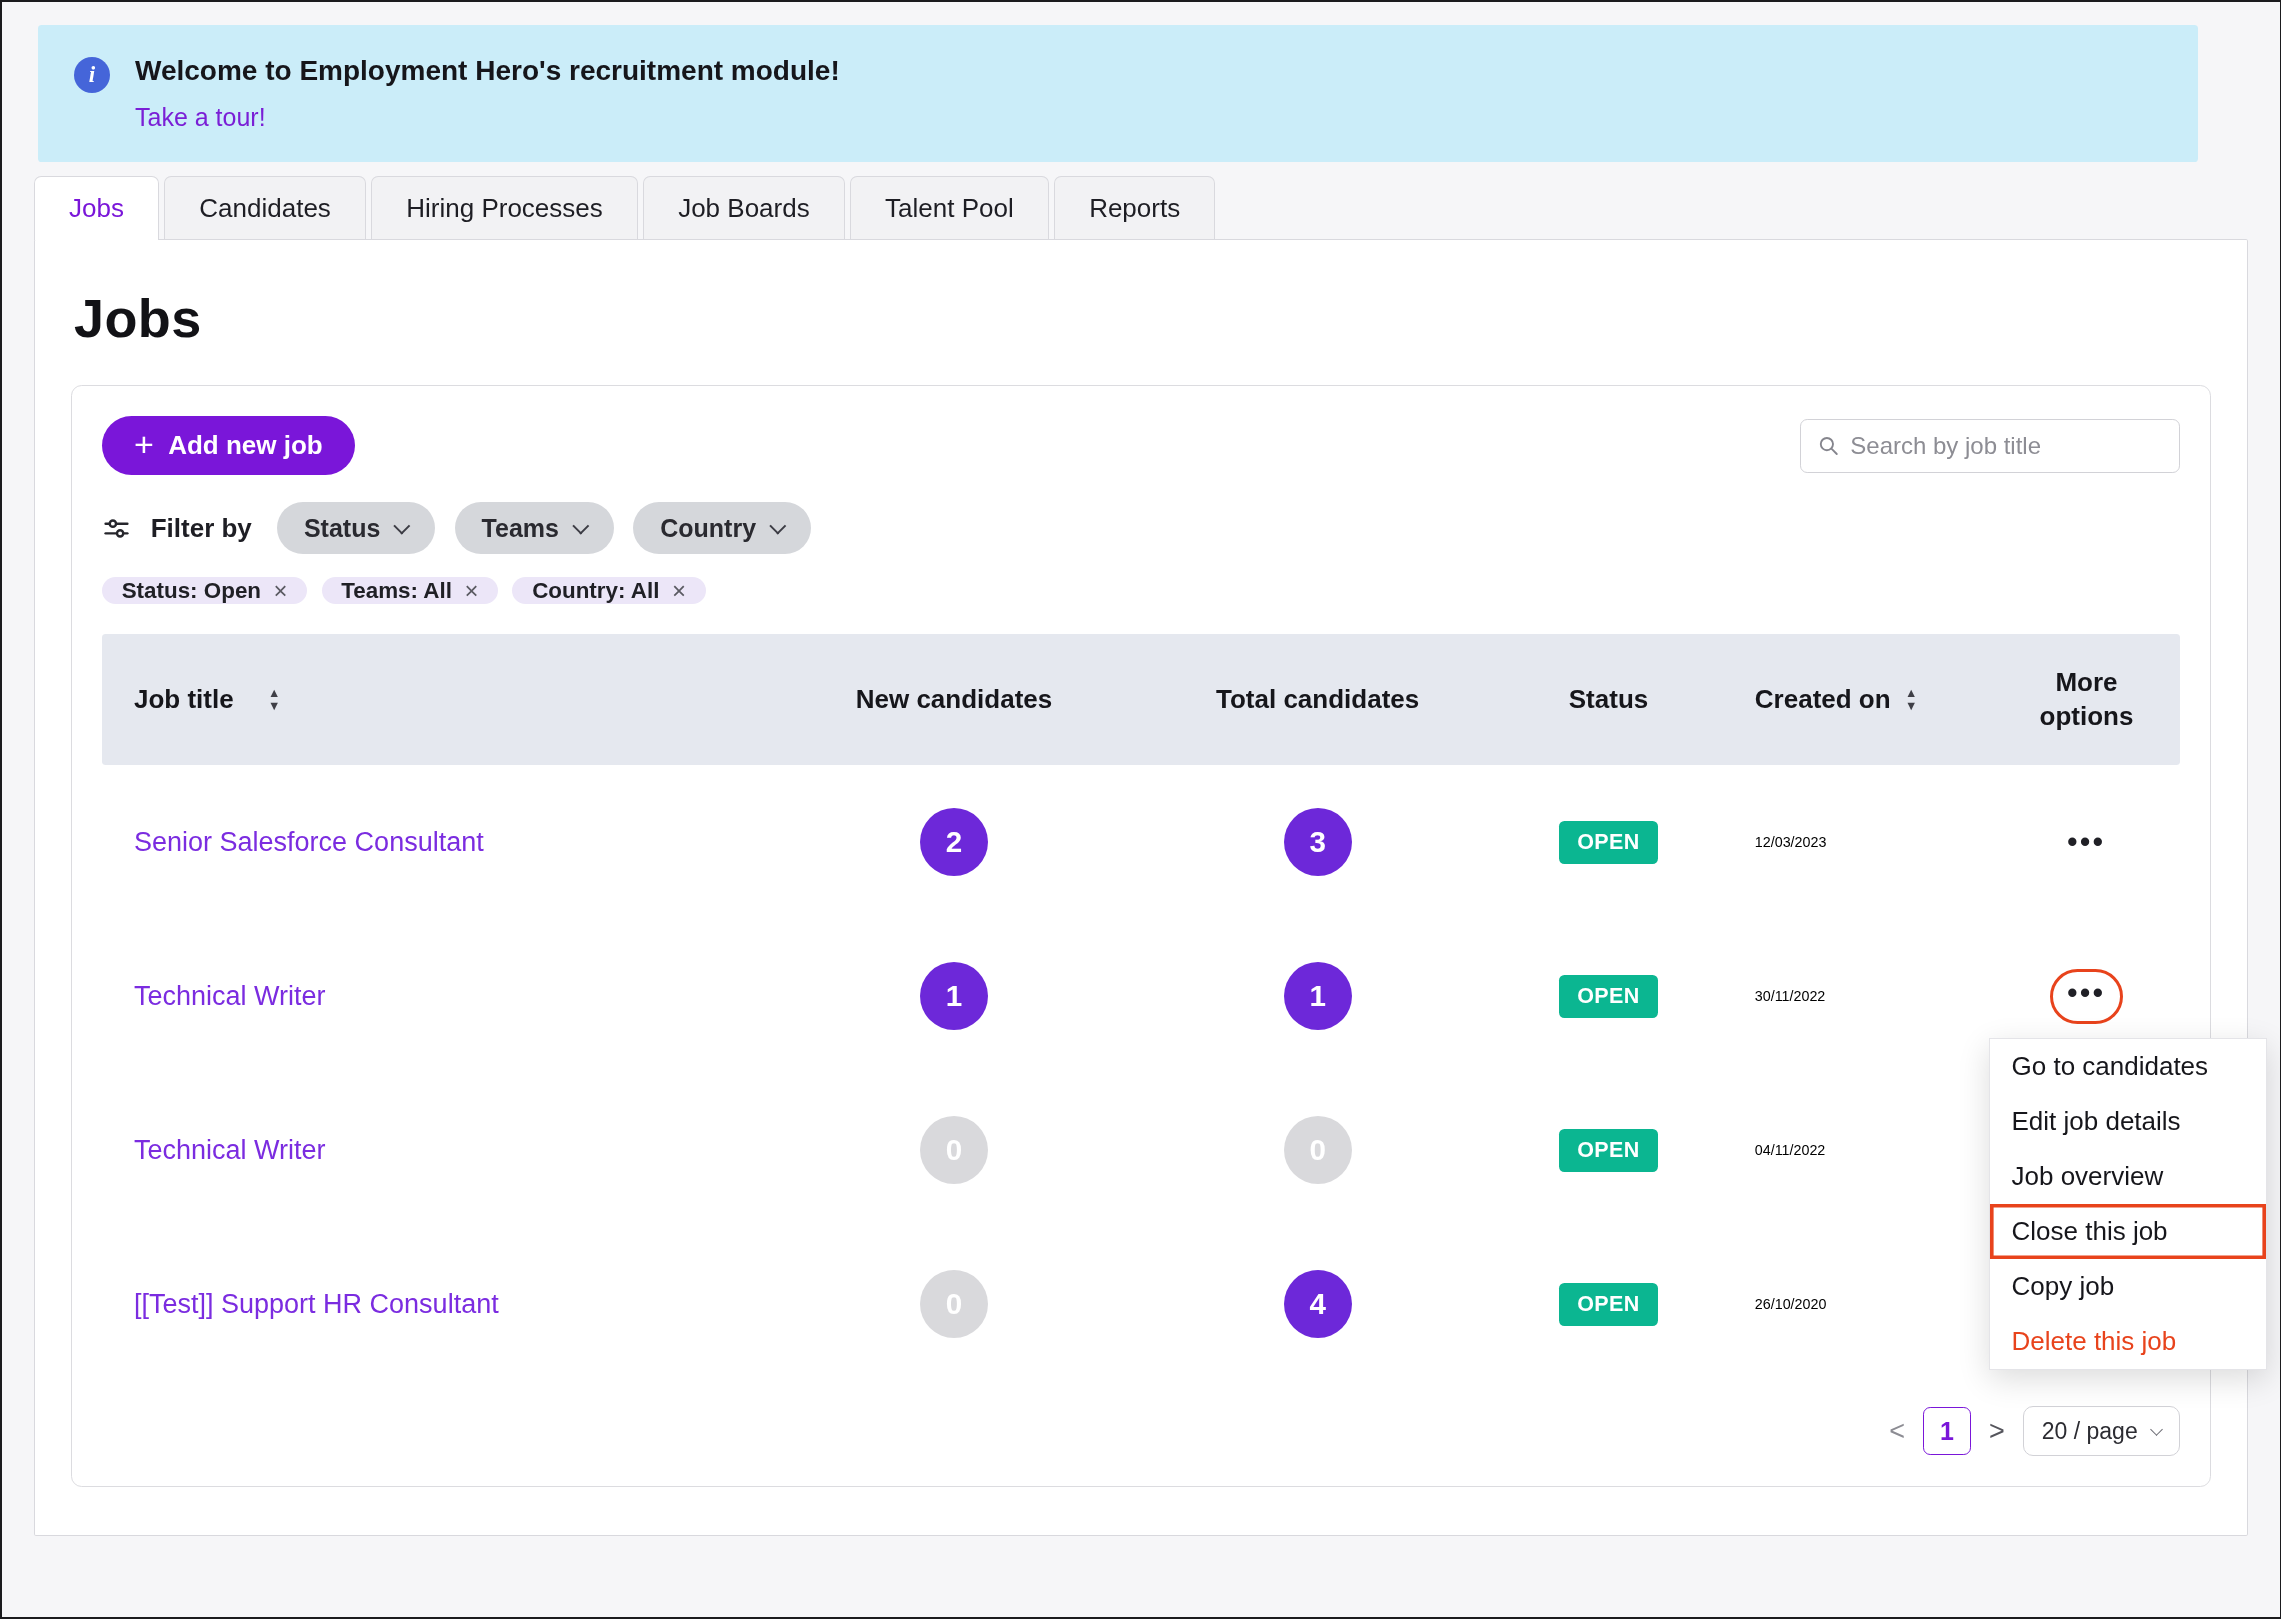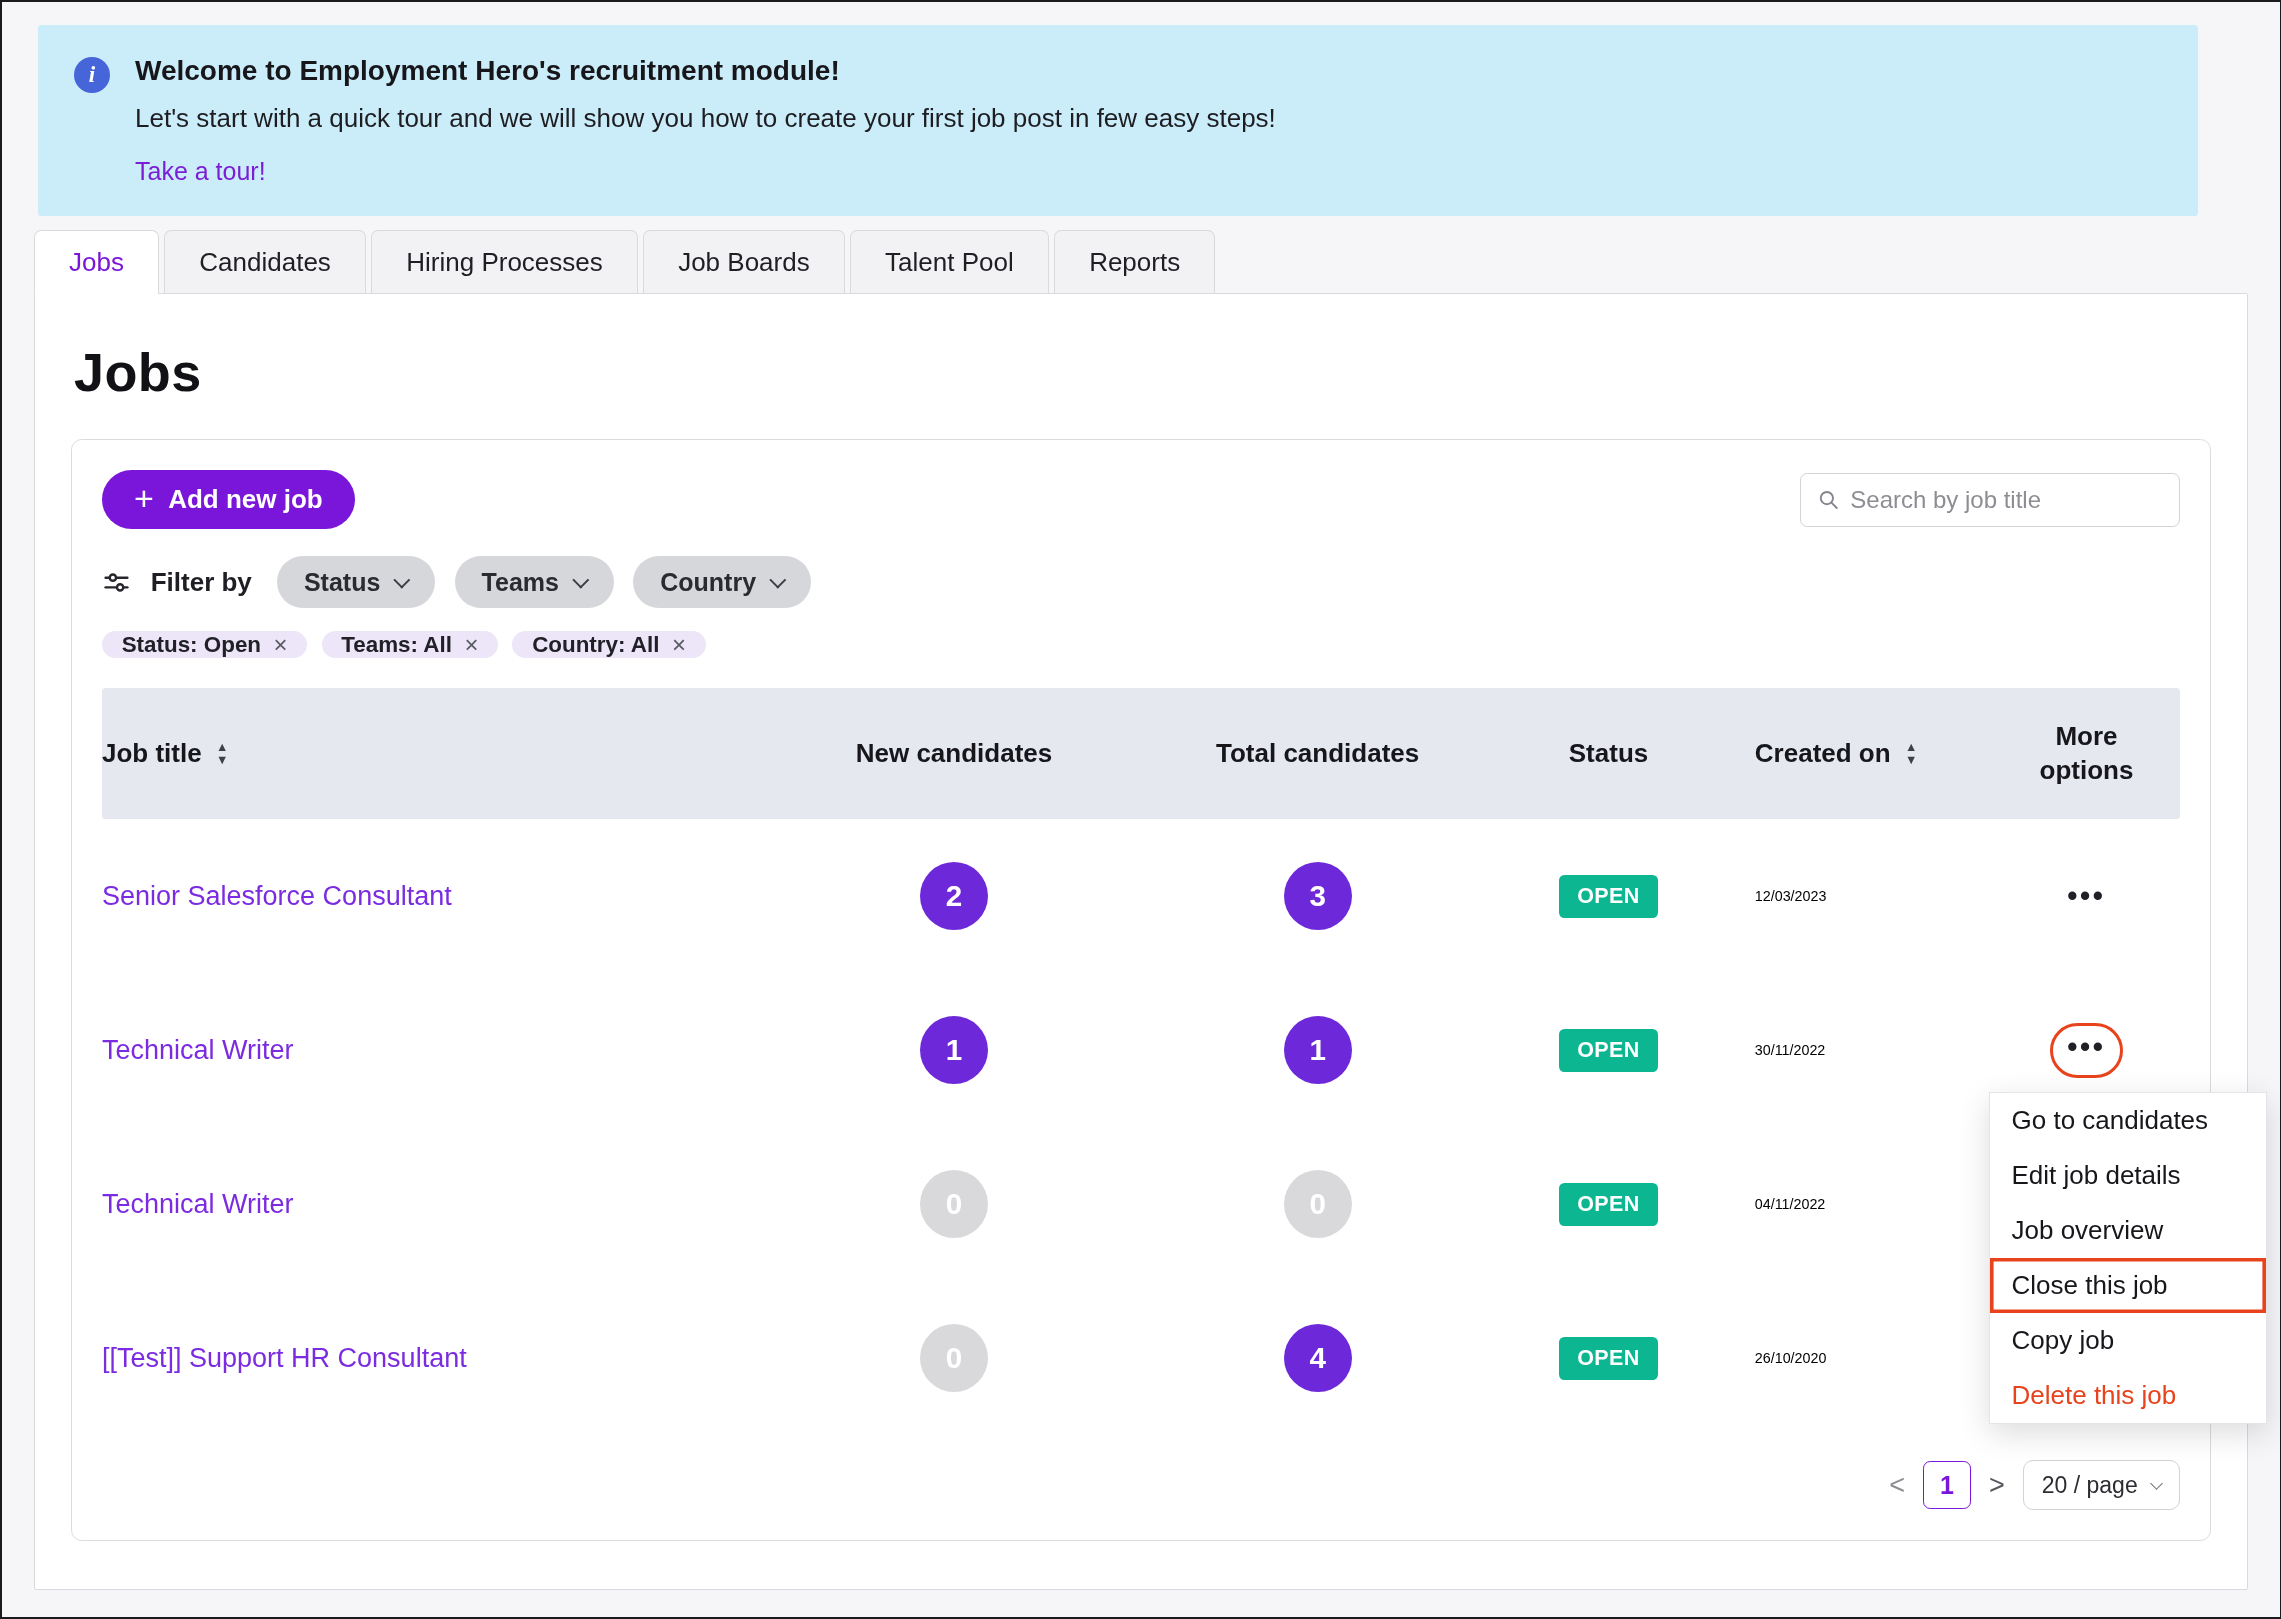--- a/index.html
+++ b/index.html
@@ -37,21 +37,21 @@
   .filter-pill { display:inline-flex; align-items:center; gap:16px; background:#d5d7db; border:none; height:52px; padding:0 27px; border-radius:26px; font-size:25px; font-weight:600; color:#2a2a30; cursor:pointer; font-family:inherit; }
   .chev { width:11.6px; height:11.6px; border-right:2.7px solid #3c3c44; border-bottom:2.7px solid #3c3c44; transform:rotate(45deg); margin-top:-5.4px; }
 
   .chip-row { display:flex; gap:14.3px; margin-top:23px; }
   .chip { display:inline-flex; align-items:center; gap:12.5px; background:#ece6f8; height:27px; padding:0 19.7px; border-radius:21.5px; font-size:22.4px; font-weight:700; color:#202026; }
   .chip .x { font-size:24px; font-weight:400; color:#5a5a62; cursor:pointer; line-height:1; }
 
   
   .thead, .trow { display:grid; grid-template-columns:32% 18% 17% 11% 13% 9%; align-items:center; }
   .thead { background:#e5e8ef; border-radius:3.6px; height:131px; margin-top:30px; font-size:26px; font-weight:700; color:#16161b; }
-  .cell-title { display:flex; align-items:center; }
+  .cell-title { padding-left:32px; display:flex; align-items:center;gap:20px; }
   .cell-center { text-align:center; justify-self:center; }
   .cell-left { padding-left:32px; }
   .sort { display:inline-flex; flex-direction:column; gap:2.7px; font-size:12.5px; line-height:10.7px; color:#3f3f47; margin-left:14.3px; cursor:pointer; }
   .sort i { font-style:normal; }
   .th-more { max-width:111px; margin:0 auto; text-align:center; line-height:1.3; }
 
   .trow { height:154px; }
   .job-link { font-size:27px; color:#7b2ce0; cursor:pointer; text-decoration:none; }
   .count { width:68px; height:68px; border-radius:50%; background:#6d28d9; color:#fff; font-size:29.6px; font-weight:700; display:flex; align-items:center; justify-content:center; margin:0 auto; }
   .count.zero { background:#d9d9dc; }
@@ -75,21 +75,20 @@
 </style>
 </head>
 <body>
 
 <div class="screen">
 
   <div class="banner">
     <div class="info-icon">i</div>
     <div>
       <div class="banner-title">Welcome to Employment Hero's recruitment module!</div>
-      <div class="banner-sub">Let's start with a quick tour and we will show you how to create your first job post in few easy steps!</div>
       <a class="banner-link">Take a tour!</a>
     </div>
   </div>
 
   <div class="tabbar">
     <div class="tab active">Jobs</div>
     <div class="tab">Candidates</div>
     <div class="tab">Hiring Processes</div>
     <div class="tab">Job Boards</div>
     <div class="tab">Talent Pool</div>

